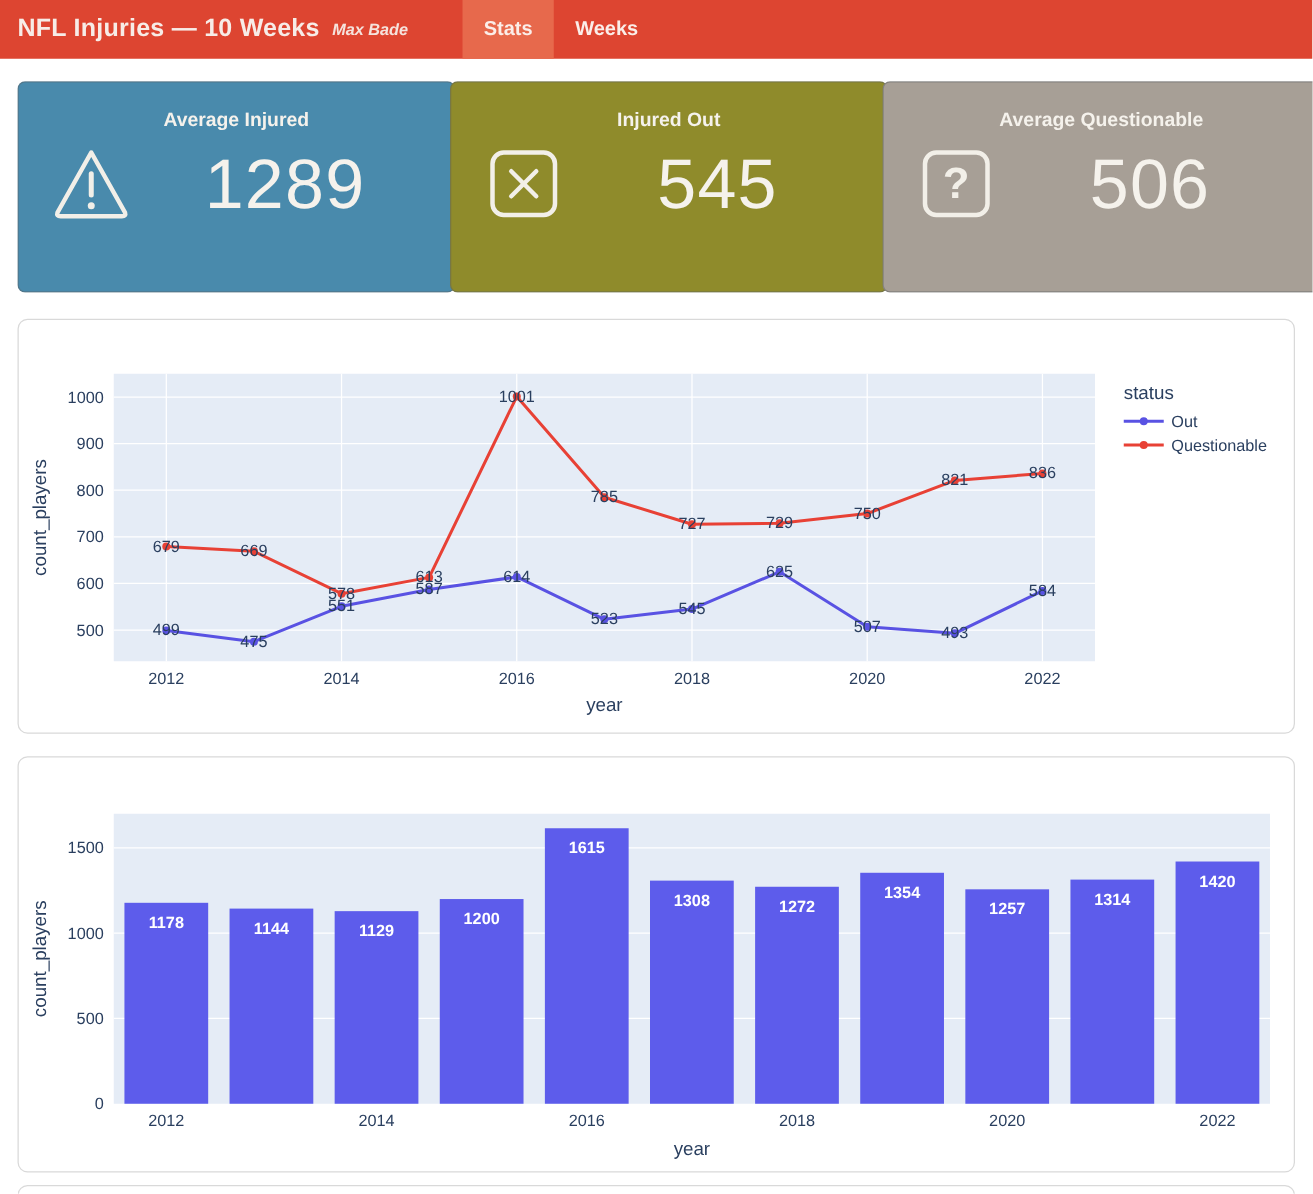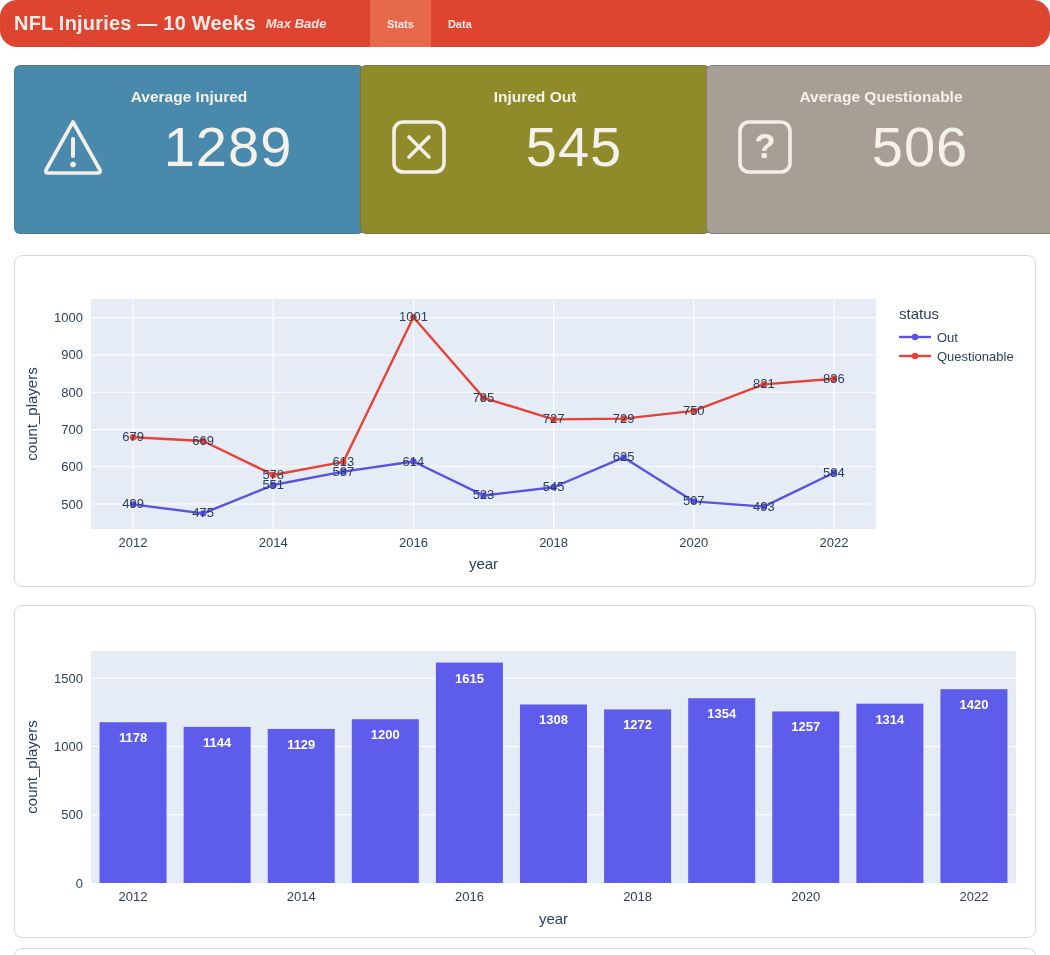--- a/index.html
+++ b/index.html
@@ -2,27 +2,27 @@
 <html><head>
 <meta charset="utf-8">
 <style>
   * { margin:0; padding:0; box-sizing:border-box; }
   html,body { width:1050px; height:955px; overflow:hidden; background:#ffffff;
               font-family:"Liberation Sans", sans-serif; }
   .stage { position:relative; width:1050px; height:955px; background:#fff; }
 
   
   .header { position:absolute; left:0; top:0; width:1050px; height:47px;
-            background:#dd4531; display:flex; align-items:center;border-radius:17px; }
+            background:#dd4531; display:flex; align-items:center; }
   .header-title { color:#f7ece7; font-size:20px; font-weight:700; margin-left:14px;
                   letter-spacing:.2px; white-space:nowrap; }
   .header-sub { color:#f7ece7; font-size:13px; font-weight:600; margin-left:10px; opacity:.95;font-style:italic; }
   .tabs { position:absolute; left:370px; top:0; height:47px; display:flex; }
   .tab { height:47px; display:flex; align-items:center; padding:16px 17px;
-         color:#fbeee9; font-size:11px; font-weight:600; cursor:pointer; }
+         color:#fbeee9; font-size:16px; font-weight:600; cursor:pointer; }
   .tab.active { background:#e7694c; }
 
   
   .card { position:absolute; top:65px; width:350px; height:169px; border-radius:6px;
           border:1px solid rgba(90,95,100,.45); color:#f5f2ec; overflow:hidden; }
   .card-title { margin-top:22px; text-align:center; font-size:15.5px; font-weight:700; }
   .card-body { display:flex; align-items:center; margin-top:8px; }
   .card-icon { margin-left:26px; width:64px; height:64px; flex:0 0 64px; }
   .card-value { flex:1; text-align:center; font-size:56px; font-weight:500;
                 padding-right:12px; letter-spacing:1px; }
@@ -39,21 +39,21 @@
 </head>
 <body>
 
 <div class="stage">
 
   <div class="header">
     <div class="header-title">NFL Injuries — 10 Weeks</div>
     <div class="header-sub">Max Bade</div>
     <div class="tabs">
       <div class="tab active">Stats</div>
-      <div class="tab">Data</div>
+      <div class="tab">Weeks</div>
     </div>
   </div>
 
   <div class="card" style="left:14px;  background:#498aac;">
     <div class="card-title">Average Injured</div>
     <div class="card-body">
       <svg class="card-icon" viewBox="0 0 64 64">
         <path d="M32 7 L59 55 Q60 58 56.5 58 L7.5 58 Q4 58 5 55 Z" fill="none" stroke="#f2efe8" stroke-width="3.6" stroke-linejoin="round"></path>
         <line x1="32" y1="24" x2="32" y2="41" stroke="#f2efe8" stroke-width="4" stroke-linecap="round"></line>
         <circle cx="32" cy="49.5" r="2.8" fill="#f2efe8"></circle>

